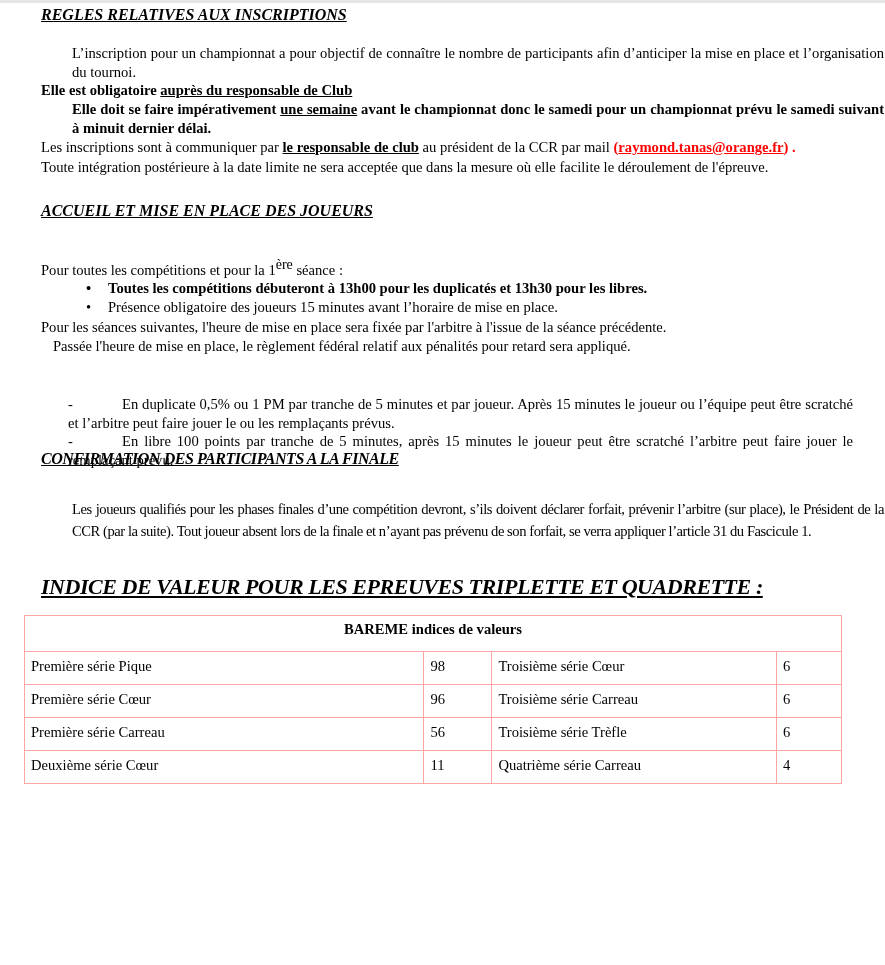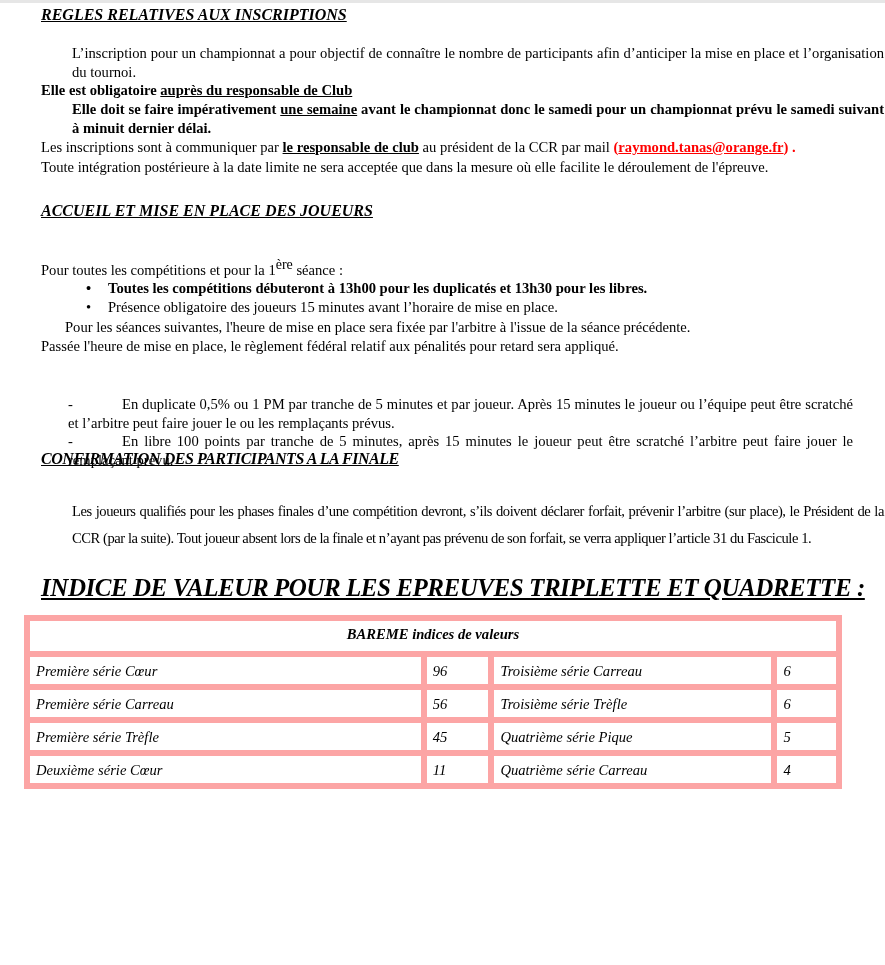--- a/index.html
+++ b/index.html
@@ -3,36 +3,36 @@
 <meta charset="utf-8">
 <style>
   html, body { margin: 0; padding: 0; background: #ffffff; }
   body {
     width: 885px; height: 965px; overflow: hidden; position: relative;
     font-family: "Liberation Serif", "DejaVu Serif", serif;
     color: #000; font-size: 14.6px;
   }
   .topbar { position: absolute; left: 0; top: 0; width: 885px; height: 3px; background: #e6e6e6; }
   .h { position: absolute; left: 41px; font-weight: bold; font-style: italic; text-decoration: underline; font-size: 16px; white-space: nowrap; }
-  .h.big { font-size: 25px; }
+  .h.big { font-size: 22px; }
   .p { position: absolute; left: 56px; width: 812px; line-height: 18.5px; text-align: justify; margin-left: 16px; }
   .line { position: absolute; left: 41px; white-space: nowrap; line-height: 18.5px; }
   b { font-weight: bold; margin-top: 14px; }
   u { text-decoration: underline; }
   .red { color: #ff0000; font-weight: bold; }
   .bullet { position: absolute; left: 86px; white-space: nowrap; }
   .bullet .dot { display: inline-block; width: 22px; }
   .dash { position: absolute; left: 68px; width: 785px; line-height: 18.5px; margin-top: 40px; }
   .dash .d { display: inline-block; width: 54px; }
   .cond { letter-spacing: -0.45px; }
   table.bareme {
     position: absolute; left: 24px; top: 615px; width: 818px;
     border-collapse: collapse; font-size: 14.6px;
   }
-  table.bareme td { border: 6px solid #fca5a5; height: 33px; padding: 0 6px; vertical-align: top; padding-top: 6px; box-sizing: border-box; font-style: italic; }
+  table.bareme td { border: 1px solid #fca5a5; height: 33px; padding: 0 6px; vertical-align: top; padding-top: 6px; box-sizing: border-box; }
   table.bareme td.hdr { text-align: center; font-weight: bold; height: 36px; padding-top: 5px; }
 </style>
 </head>
 <body>
 
 <div class="topbar"></div>
 
 <div class="h" style="top:6px;">REGLES RELATIVES AUX INSCRIPTIONS</div>
 
 <div class="p" style="top:44px;">L’inscription pour un championnat a pour objectif de connaître le nombre de participants afin d’anticiper la mise en place et l’organisation du tournoi.</div>
@@ -57,65 +57,65 @@
   <span>Pour toutes les compétitions et pour la 1</span><sup style="font-size:14px;">ère</sup><span> séance :</span>
 </div>
 
 <div class="bullet" style="top:280px; font-weight:bold;">
   <span class="dot">•</span><span>Toutes les compétitions débuteront à 13h00 pour les duplicatés et 13h30 pour les libres.</span>
 </div>
 <div class="bullet" style="top:299px;">
   <span class="dot">•</span><span>Présence obligatoire des joueurs 15 minutes avant l’horaire de mise en place.</span>
 </div>
 
-<div class="line" style="top:318px;margin-left:24px;">Pour les séances suivantes, l'heure de mise en place sera fixée par l'arbitre à l'issue de la séance précédente.</div>
-<div class="line" style="top:337px;">Passée l'heure de mise en place, le règlement fédéral relatif aux pénalités pour retard sera appliqué.</div>
+<div class="line" style="top:318px;">Pour les séances suivantes, l'heure de mise en place sera fixée par l'arbitre à l'issue de la séance précédente.</div>
+<div class="line" style="top:337px;margin-left:12px;">Passée l'heure de mise en place, le règlement fédéral relatif aux pénalités pour retard sera appliqué.</div>
 
 <div class="dash" style="top:355px; text-align:justify;">
   <span class="d">-</span><span>En duplicate 0,5% ou 1 PM par tranche de 5 minutes et par joueur. Après 15 minutes le joueur ou l’équipe peut être scratché et l’arbitre peut faire jouer le ou les remplaçants prévus.</span>
 </div>
 <div class="dash" style="top:392px; text-align:justify;">
   <span class="d">-</span><span>En libre 100 points par tranche de 5 minutes, après 15 minutes le joueur peut être scratché l’arbitre peut faire jouer le remplaçant prévu.</span>
 </div>
 
 <div class="h cond" style="top:450px;">CONFIRMATION DES PARTICIPANTS A LA FINALE</div>
 
-<div class="p cond" style="top:498px; line-height:27px;">Les joueurs qualifiés pour les phases finales d’une compétition devront, s’ils doivent déclarer forfait, prévenir l’arbitre (sur place), le Président de la CCR (par la suite). Tout joueur absent lors de la finale et n’ayant pas prévenu de son forfait, se verra appliquer l’article 31 du Fascicule 1.</div>
+<div class="p cond" style="top:498px; line-height:22px;">Les joueurs qualifiés pour les phases finales d’une compétition devront, s’ils doivent déclarer forfait, prévenir l’arbitre (sur place), le Président de la CCR (par la suite). Tout joueur absent lors de la finale et n’ayant pas prévenu de son forfait, se verra appliquer l’article 31 du Fascicule 1.</div>
 
 <div class="h big cond" style="top:574px;">INDICE DE VALEUR POUR LES EPREUVES TRIPLETTE ET QUADRETTE :</div>
 
 <table class="bareme">
   <colgroup>
     <col style="width:400px">
       <col style="width:68px">
       <col style="width:285px">
       <col style="width:65px">
   </colgroup>
   <tbody>
       <tr>
     <td class="hdr" colspan="4">BAREME indices de valeurs</td>
   </tr>
   <tr>
+    <td>Première série Pique</td>
+        <td>98</td>
+        <td>Troisième série Cœur</td>
+        <td>6</td>
+  </tr>
+  <tr>
     <td>Première série Cœur</td>
         <td>96</td>
         <td>Troisième série Carreau</td>
         <td>6</td>
   </tr>
   <tr>
     <td>Première série Carreau</td>
         <td>56</td>
         <td>Troisième série Trèfle</td>
         <td>6</td>
   </tr>
   <tr>
-    <td>Première série Trèfle</td>
-        <td>45</td>
-        <td>Quatrième série Pique</td>
-        <td>5</td>
-  </tr>
-  <tr>
     <td>Deuxième série Cœur</td>
         <td>11</td>
         <td>Quatrième série Carreau</td>
         <td>4</td>
   </tr>
 </tbody>
   </table>
 
 </body></html>

